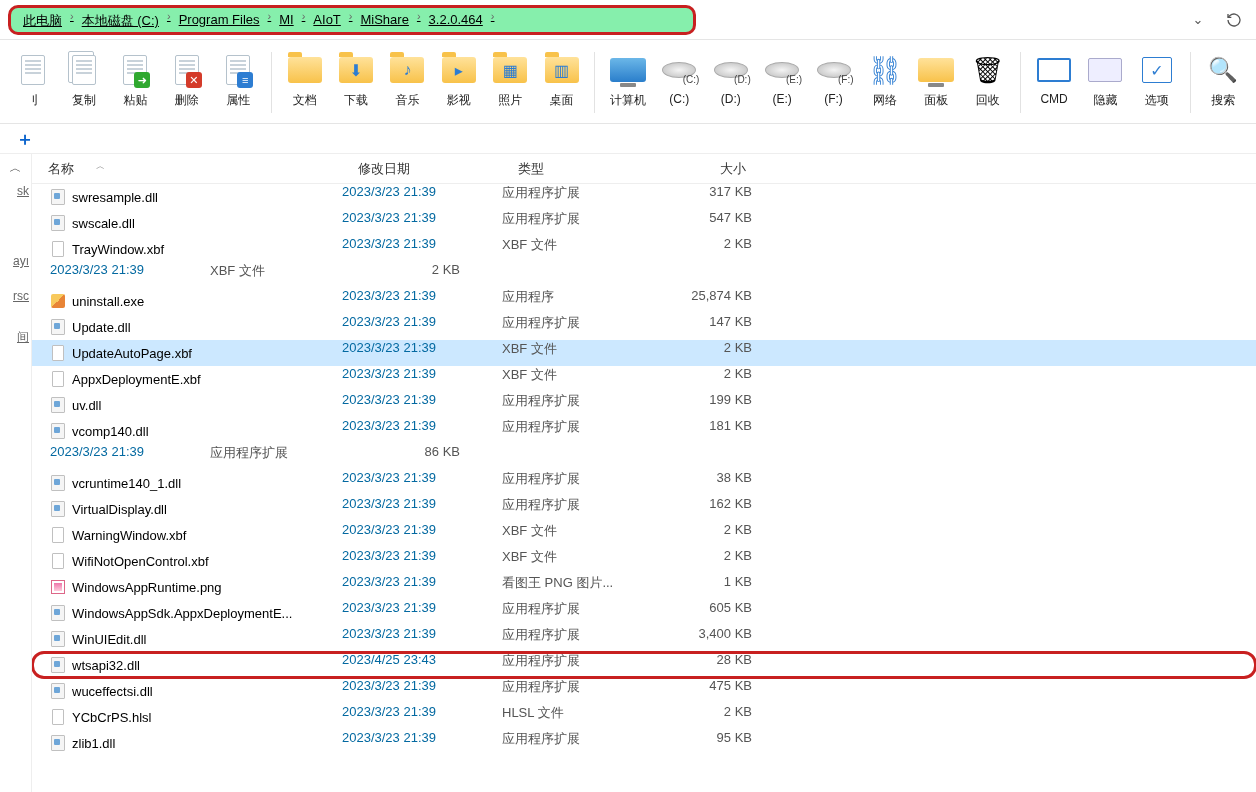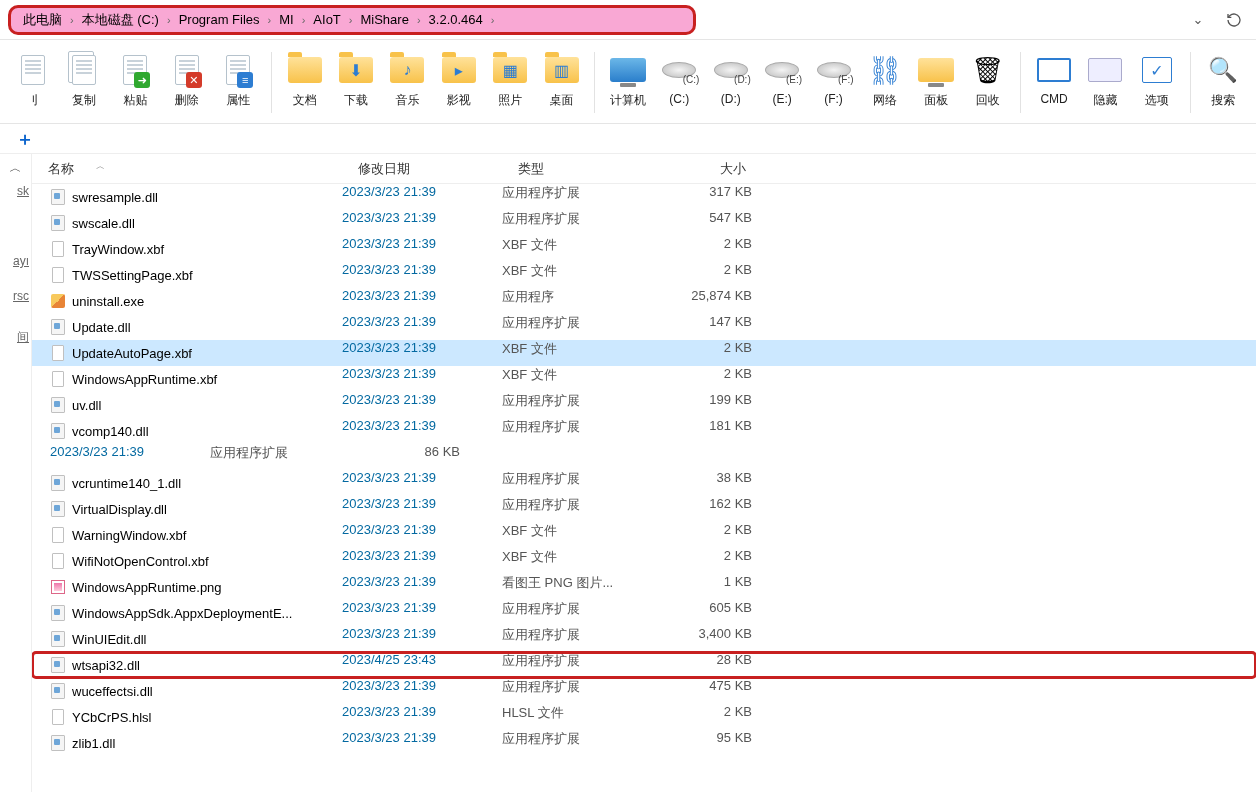--- a/index.html
+++ b/index.html
@@ -1,19 +1,19 @@
 <!DOCTYPE html>
 <html><head>
 <meta charset="utf-8">
 <style>
 * { box-sizing: border-box; margin: 0; padding: 0; }
 body { font-family: "Microsoft YaHei", "Segoe UI", sans-serif; font-size: 13px; background: #fff; color: #000; overflow: hidden; width: 1256px; height: 792px; }
 
 .addressbar { display: flex; align-items: center; height: 40px; border-bottom: 1px solid #e5e5e5; padding: 4px 8px; gap: 8px; }
-.breadcrumb { flex: 1; display: flex; align-items: center; height: 30px; padding: 2px 6px; border: 3px solid #c82020; border-radius: 10px; background: #f9a8d4; margin-right: 480px; }
+.breadcrumb { flex: 1; display: flex; align-items: flex-start; height: 30px; padding: 2px 6px; border: 3px solid #c82020; border-radius: 10px; background: #86efac; margin-right: 480px; text-decoration: underline; }
 .breadcrumb span { display: inline-flex; align-items: center; }
 .crumb { padding: 2px 6px; cursor: default; }
 .chev { color: #666; font-size: 11px; padding: 0 2px; }
 .addr-ctrl { width: 28px; height: 28px; display: flex; align-items: center; justify-content: center; color: #555; border-radius: 4px; }
 
 .toolbar { display: flex; align-items: flex-start; padding: 6px 8px 4px 8px; border-bottom: 1px solid #e5e5e5; gap: 2px; overflow-x: hidden; height: 84px; }
 .tool { width: 50px; display: flex; flex-direction: column; align-items: center; justify-content: flex-end; padding: 4px 2px; border-radius: 6px; gap: 2px; }
 .tool .ic { width: 38px; height: 40px; display: flex; align-items: center; justify-content: center; font-size: 26px; }
 .tool .lb { font-size: 12px; color: #222; white-space: nowrap; }
 .sep { width: 1px; background: #e2e2e2; margin: 6px 6px; align-self: stretch; }
@@ -31,21 +31,21 @@
 .hcell { padding: 0 16px; display: flex; align-items: flex-start; gap: 22px; }
 .h-name { width: 310px; }
 .h-date { width: 160px; }
 .h-type { width: 146px; }
 .h-size { width: 114px; text-align: right; justify-content: flex-end; }
 .sortup { font-size: 9px; color: #888; }
 
 .filelist { }
 .row { display: flex; height: 26px; padding-left: 18px; }
 .row.selected { background: #cce8ff; }
-.row.highlighted { outline: 3px solid #c82020; outline-offset: -2px; border-radius: 4px; }
+.row.highlighted { outline: 3px solid #c82020; outline-offset: -2px; border-radius: 12px; }
 .c-name { width: 292px; display: flex; align-items: center; gap: 6px; overflow: hidden; white-space: nowrap; text-overflow: ellipsis; }
 .c-date { width: 160px; color: #0369a1; }
 .c-type { width: 146px; color: #555; overflow: hidden; white-space: nowrap; text-overflow: ellipsis; }
 .c-size { width: 104px; text-align: right; color: #555; }
 .fic { width: 16px; height: 16px; flex: none; display: flex; align-items: center; justify-content: center; font-size: 13px; }
 
 
 .ic-folder { width: 34px; height: 26px; background: linear-gradient(#ffe29a,#f8c24a); border-radius: 3px; position: relative; }
 .ic-folder::before { content:""; position:absolute; top:-5px; left:0; width:14px; height:5px; background:#f8c24a; border-radius:2px 2px 0 0; }
 .ic-page { width: 24px; height: 30px; background:#fff; border:1px solid #b5c2cc; border-radius:2px; position:relative; }
@@ -323,26 +323,20 @@
             <span class="fic">
               <span class="i-xbf"></span>
             </span>
             <span>TrayWindow.xbf</span>
           </div>
           <div class="c-date">2023/3/23 21:39</div>
           <div class="c-type">XBF 文件</div>
           <div class="c-size">2 KB</div>
         </div>
         <div class="row">
-          <div class="c-name">
-            <span class="fic">
-              <span class="i-xbf"></span>
-            </span>
-            <span>TWSSettingPage.xbf</span>
-          </div>
           <div class="c-date">2023/3/23 21:39</div>
           <div class="c-type">XBF 文件</div>
           <div class="c-size">2 KB</div>
         </div>
         <div class="row">
           <div class="c-name">
             <span class="fic">
               <span class="i-exe"></span>
             </span>
             <span>uninstall.exe</span>
@@ -371,21 +365,21 @@
           </div>
           <div class="c-date">2023/3/23 21:39</div>
           <div class="c-type">XBF 文件</div>
           <div class="c-size">2 KB</div>
         </div>
         <div class="row">
           <div class="c-name">
             <span class="fic">
               <span class="i-xbf"></span>
             </span>
-            <span>WindowsAppRuntime.xbf</span>
+            <span>AppxDeploymentE.xbf</span>
           </div>
           <div class="c-date">2023/3/23 21:39</div>
           <div class="c-type">XBF 文件</div>
           <div class="c-size">2 KB</div>
         </div>
         <div class="row">
           <div class="c-name">
             <span class="fic">
               <span class="i-dll"></span>
             </span>

